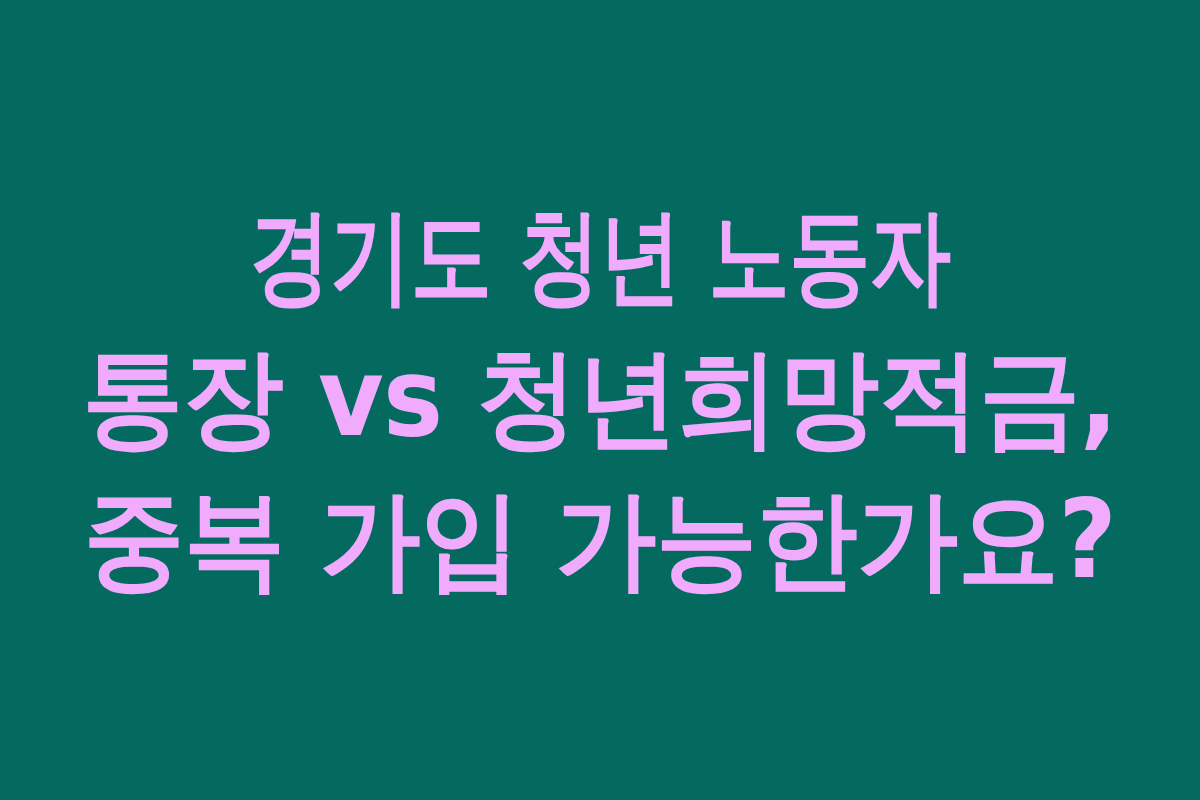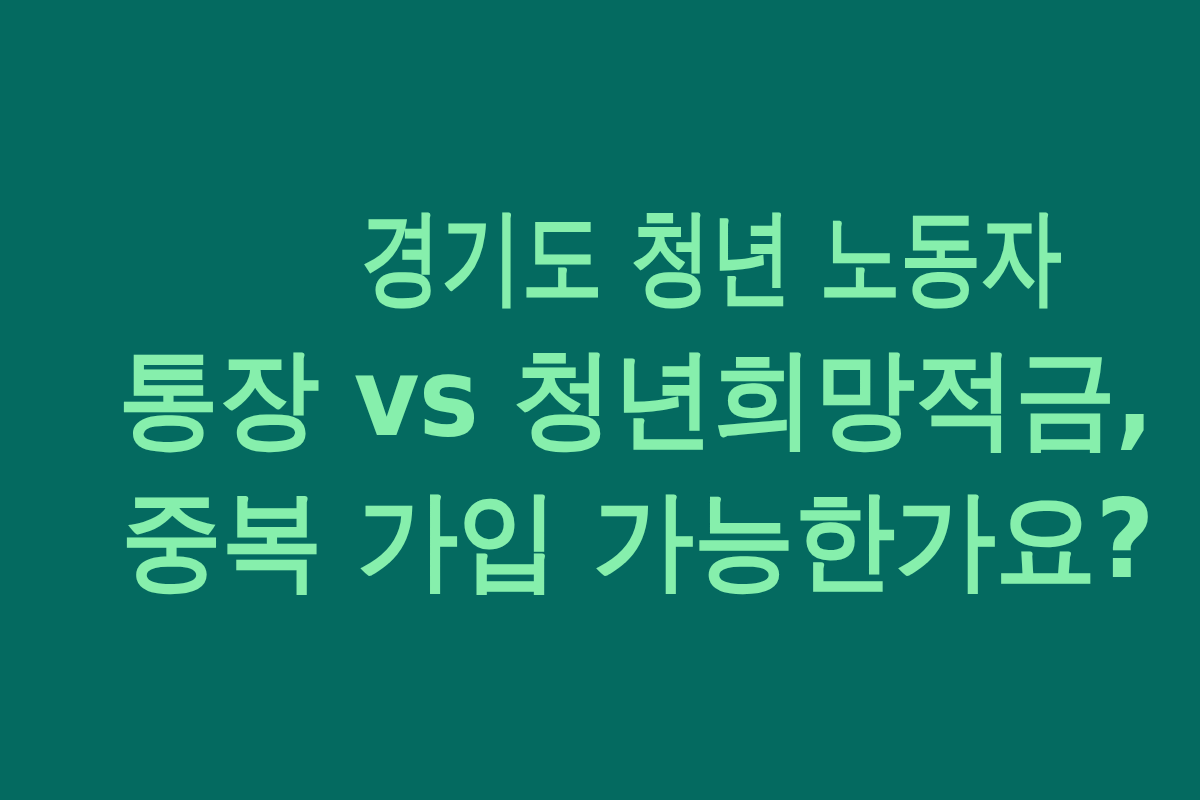--- a/index.html
+++ b/index.html
@@ -64,21 +64,21 @@
     font-family: "DejaVu Sans", "Liberation Sans", sans-serif;
     font-weight: 700;
     letter-spacing: -1px;
   }
 </style>
 </head>
 <body>
 
 <div id="banner" style="background: rgb(4, 106, 96); width: 1200px; height: 800px;">
 
-  <div id="headline" style="color: #86efac; width: 1200px; text-align: right;">
+  <div id="headline" style="color: #f0abfc; width: 1200px; text-align: center;">
 
     <span class="headline-line line-1" style="transform: scaleX(0.7796);">경기도 청년 노동자</span>
 
     <span class="headline-line line-2" style="transform: scaleX(0.935);"><span>통장</span><span> </span><span class="latin-vs">vs</span><span> </span><span>청년희망적금,</span></span>
 
     <span class="headline-line line-3" style="transform: scaleX(0.9358);">중복 가입 가능한가요?</span>
 
   </div>
 
 </div>

